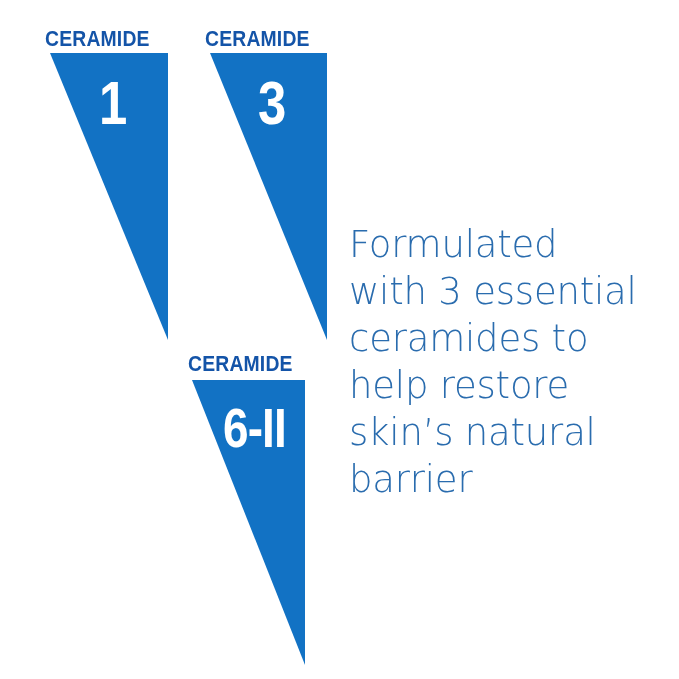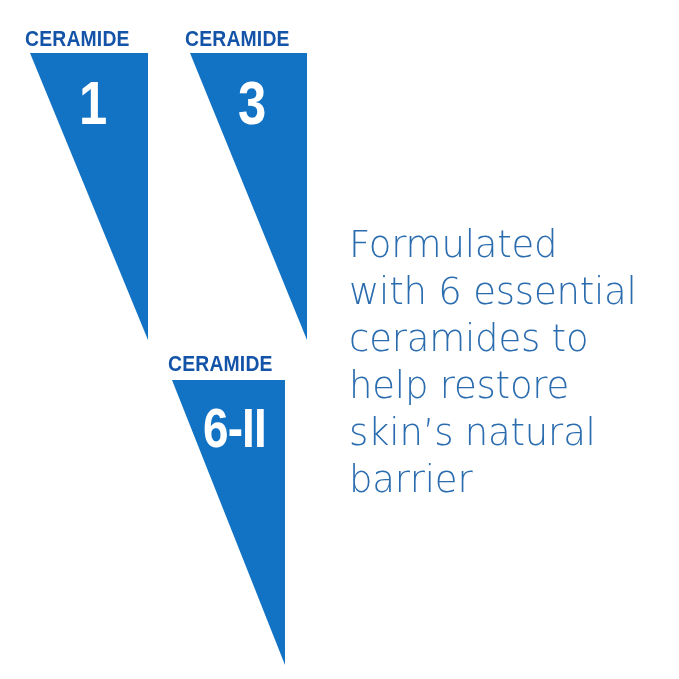--- a/index.html
+++ b/index.html
@@ -15,20 +15,21 @@
     position: relative;
     width: 679px;
     height: 679px;
     background: #ffffff;
     overflow: hidden;
   }
 
   
   .ceramide-group {
     position: absolute;
+    margin-left: 20px;
   }
 
   .ceramide-label {
     position: absolute;
     color: #1454A8;
     font-family: "Liberation Sans Narrow", "Liberation Sans", sans-serif;
     font-weight: bold;
     font-size: 22px;
     letter-spacing: 0.2px;
     line-height: 1;
@@ -110,19 +111,19 @@
 
   <div class="ceramide-group" id="group-3">
     <svg class="triangle-svg" width="340" height="679" viewBox="0 0 340 679" aria-hidden="true">
       <polygon fill="#1272C4" points="172,380 285,380 285,665"></polygon>
     </svg>
     <div class="ceramide-label">CERAMIDE</div>
     <div class="tri-number">6-II</div>
   </div>
 
   <div id="body-copy">Formulated
-with 6 essential
+with 3 essential
 ceramides to
 help restore
 skin’s natural
 barrier</div>
 
 </div>
 
 </body></html>

